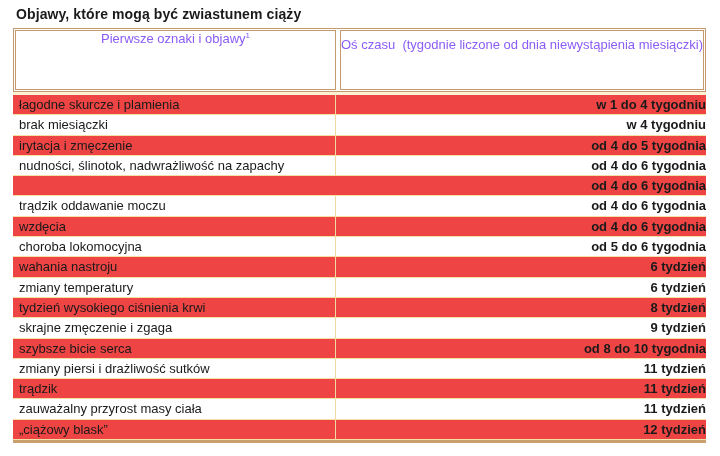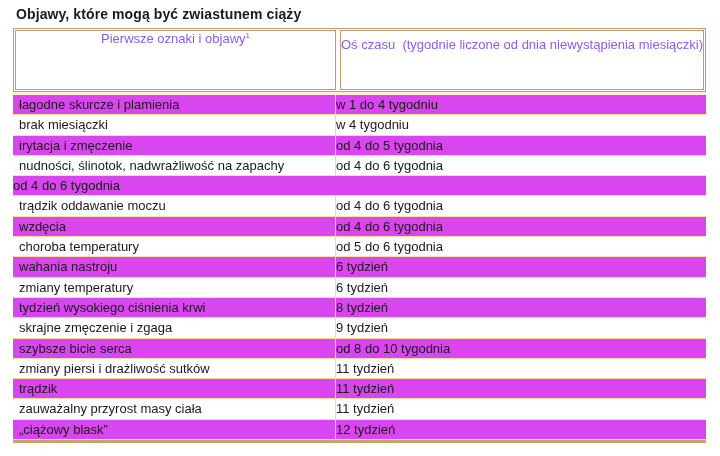--- a/index.html
+++ b/index.html
@@ -27,26 +27,26 @@
   }
   .hcell.c1 { width: 321px; margin-right: 4px; }
   .hcell.c2 { flex: 1; justify-content: space-between; padding: 6px 0 8px; }
   .hcell sup { font-size: 8px; }
   .header-bottom { height: 3px; background: #fdf1d3; }
   .rows { border-bottom: 3px solid #c9a06c; }
   .row {
     display: flex; height: 20.3px; box-sizing: border-box;
     border-bottom: 1px solid #f5dfa4; font-size: 13px; line-height: 19px;
   }
-  .row.alt { background: #d946ef; }
+  .row.alt { background: #ef4444; }
   .row .c1 {
     width: 323px; padding-left: 6px; box-sizing: border-box;
     border-right: 1px solid #f0d9a0; white-space: nowrap; overflow: hidden;
   }
-  .row .c2 { flex: 1; text-align: left; white-space: nowrap; }
+  .row .c2 { flex: 1; text-align: right; white-space: nowrap; font-weight: bold; }
 </style>
 </head>
 <body>
 
 <div class="title">Objawy, które mogą być zwiastunem ciąży</div>
 
 <div class="table-wrap">
   <div class="header">
     <div class="hcell c1">
       <span><span>Pierwsze oznaki i objawy</span><sup>1</sup></span>
@@ -79,21 +79,21 @@
       </div>
       <div class="row">
         <div class="c1">trądzik oddawanie moczu</div>
         <div class="c2">od 4 do 6 tygodnia</div>
       </div>
       <div class="row alt">
         <div class="c1">wzdęcia</div>
         <div class="c2">od 4 do 6 tygodnia</div>
       </div>
       <div class="row">
-        <div class="c1">choroba temperatury</div>
+        <div class="c1">choroba lokomocyjna</div>
         <div class="c2">od 5 do 6 tygodnia</div>
       </div>
       <div class="row alt">
         <div class="c1">wahania nastroju</div>
         <div class="c2">6 tydzień</div>
       </div>
       <div class="row">
         <div class="c1">zmiany temperatury</div>
         <div class="c2">6 tydzień</div>
       </div>

